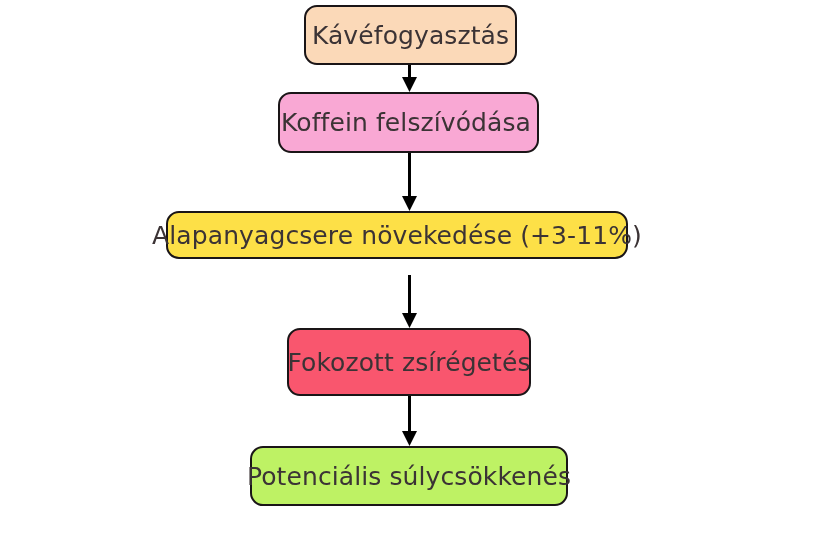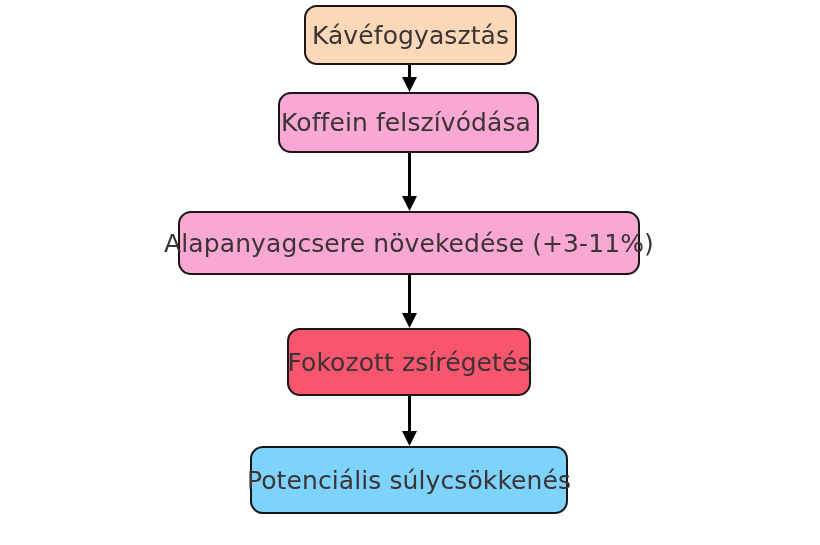--- a/index.html
+++ b/index.html
@@ -78,22 +78,22 @@
         <line x1="7.5" y1="0" x2="7.5" y2="41" stroke="#000000" stroke-width="3"></line>
         <polygon points="7.5,54 0,39 15,39" fill="#000000"></polygon>
       </svg>
     </div>
     <div class="node" style="left: 304px; top: 5px; width: 213px; height: 60px; background: rgb(251, 217, 184); border-color: rgb(26, 21, 23); color: rgb(59, 51, 53);">
       <span class="node-label">Kávéfogyasztás</span>
     </div>
     <div class="node" style="left: 278px; top: 92px; width: 261px; height: 61px; background: #f9a8d4; border-color: rgb(26, 21, 23); color: rgb(59, 51, 53); justify-content: flex-end;">
       <span class="node-label">Koffein felszívódása</span>
     </div>
-    <div class="node" style="left: 178px; top: 211px; width: 462px; height: 64px; background: #f9a8d4; border-color: rgb(26, 21, 23); color: rgb(59, 51, 53);">
+    <div class="node" style="left: 166px; top: 211px; width: 462px; height: 48px; background: #fde047; border-color: rgb(26, 21, 23); color: rgb(59, 51, 53);">
       <span class="node-label">Alapanyagcsere növekedése (+3-11%)</span>
     </div>
     <div class="node" style="left: 287px; top: 328px; width: 244px; height: 68px; background: rgb(249, 86, 110); border-color: rgb(26, 21, 23); color: rgb(59, 51, 53);">
       <span class="node-label">Fokozott zsírégetés</span>
     </div>
-    <div class="node" style="left: 250px; top: 446px; width: 318px; height: 68px; background: #7dd3fc; border-color: rgb(26, 21, 23); color: rgb(59, 51, 53);">
+    <div class="node" style="left: 250px; top: 446px; width: 318px; height: 60px; background: #bef264; border-color: rgb(26, 21, 23); color: rgb(59, 51, 53);">
       <span class="node-label">Potenciális súlycsökkenés</span>
     </div>
   </div>
 
 </body></html>

